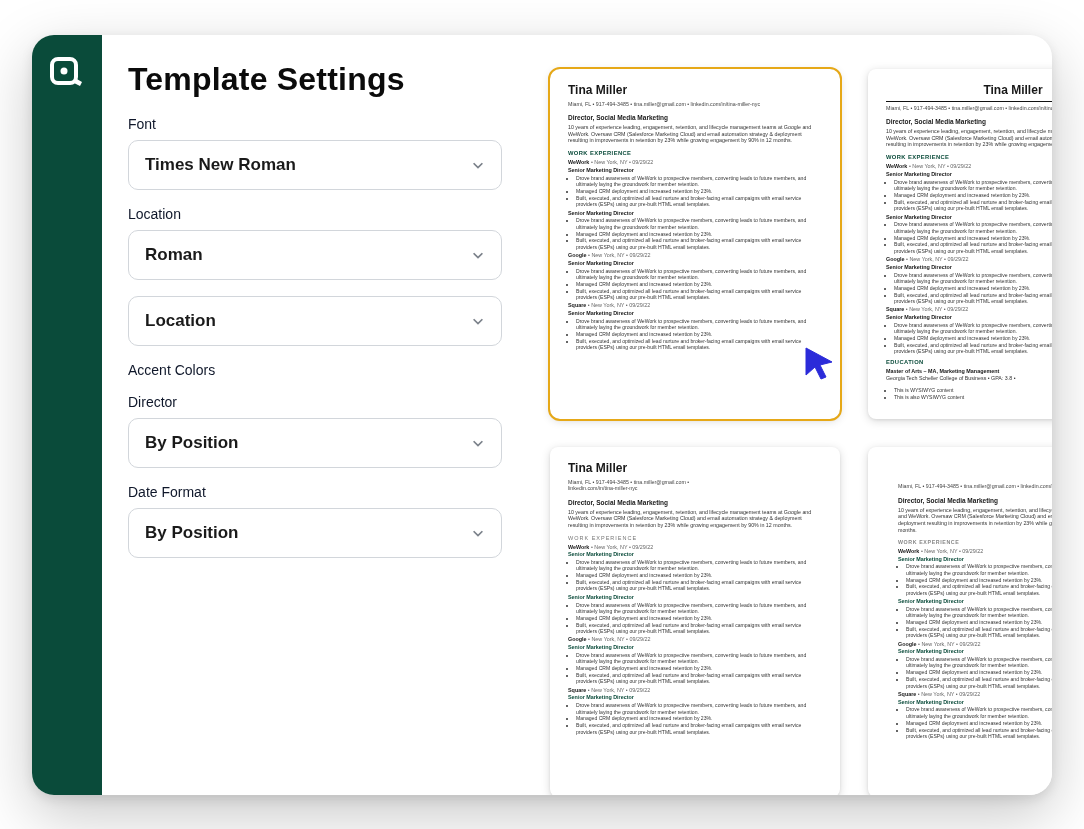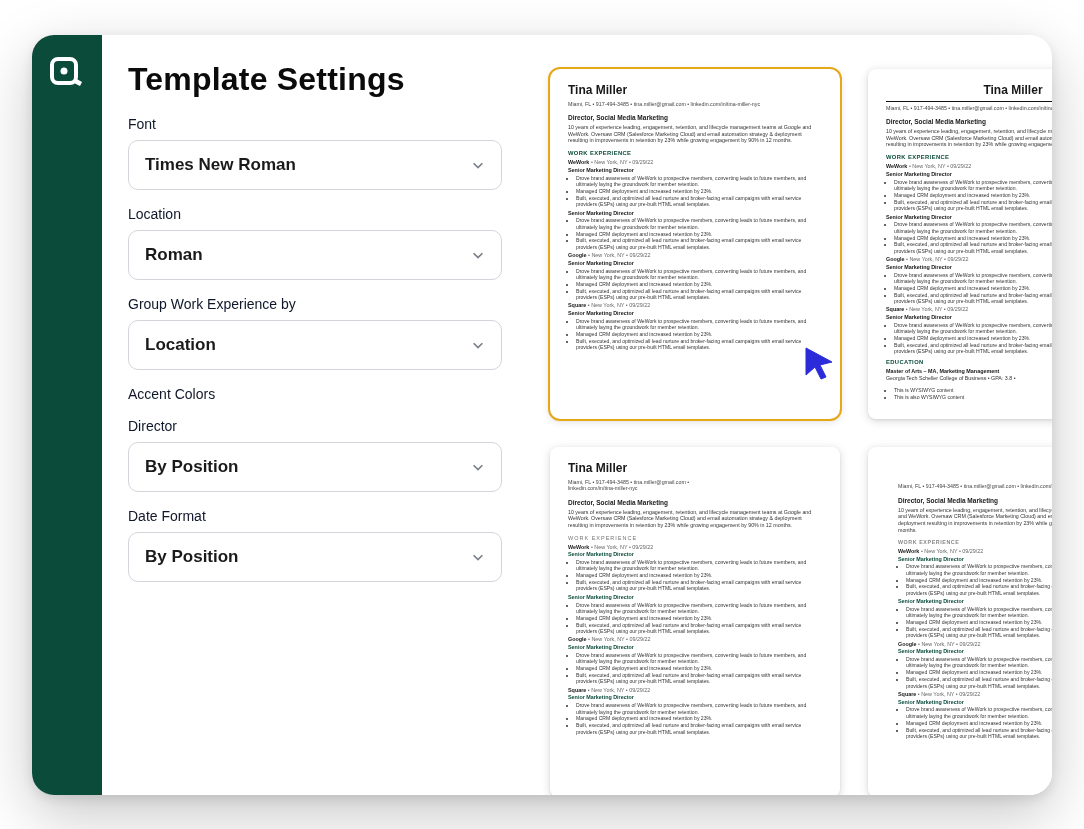--- a/index.html
+++ b/index.html
@@ -197,21 +197,20 @@
       <div class="select">
         <span>Roman</span>
         <svg class="chev" viewBox="0 0 16 16">
             <polyline points="3 6 8 11 13 6"></polyline>
           </svg>
       </div>
     </div>
 
 
     <div class="field">
-      <div class="field-label">Group Work Experience by</div>
       <div class="select">
         <span>Location</span>
         <svg class="chev" viewBox="0 0 16 16">
             <polyline points="3 6 8 11 13 6"></polyline>
           </svg>
       </div>
     </div>
 
     <div class="field">
       <div class="field-label">Accent Colors</div>

